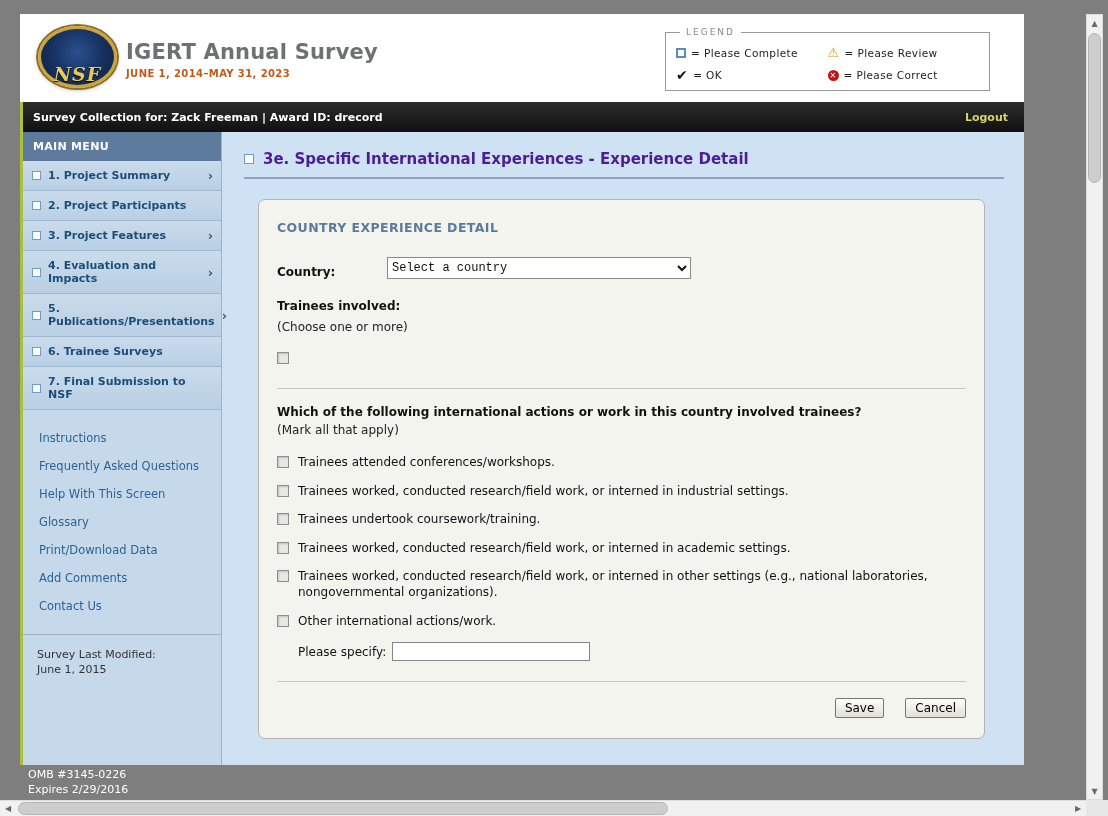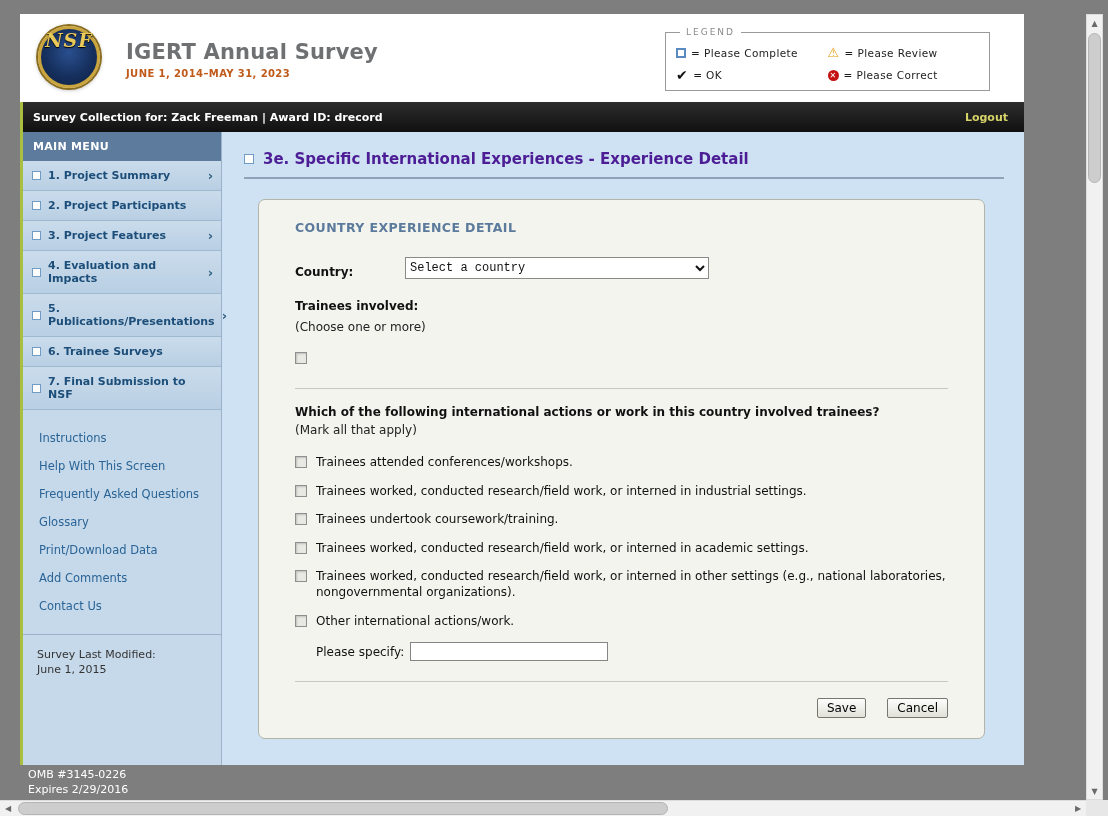--- a/index.html
+++ b/index.html
@@ -11,25 +11,25 @@
     overflow:hidden;
     font-family:"DejaVu Sans","Liberation Sans",sans-serif;
   }
 
   
   .page { position:absolute; left:20px; top:14px; width:1004px; background:#ffffff; }
 
   
   .header { height:88px; background:#fff; position:relative; }
   .logo {
-    position:absolute; left:18px; top:12px; width:62px; height:62px; border-radius:50%;
+    position:absolute; left:18px; top:12px; width:79px; height:62px; border-radius:50%;
     background:radial-gradient(circle at 50% 42%, #2a4f8f 0%, #16305e 55%, #0b1f43 100%);
     border:3px solid #caa53d;
     box-shadow:0 0 0 2px #8a6d1f, 0 1px 5px rgba(0,0,0,.45);
-    display:flex; align-items:flex-start; justify-content:center;
+    display:flex; align-items:flex-end; justify-content:center;
   }
   .logo-text {
     color:#e8c95a; font-family:"DejaVu Serif","Liberation Serif",serif;
     font-style:italic; font-weight:bold; font-size:19px; letter-spacing:1px;
     text-shadow:0 1px 1px #000;
   }
   .titles { position:absolute; left:106px; top:26px; }
   .app-title { font-size:21px; font-weight:bold; color:#6e7072; letter-spacing:.2px; }
   .date-range { font-size:10px; font-weight:bold; color:#c05a1a; margin-top:4px; letter-spacing:.4px; }
 
@@ -76,21 +76,21 @@
   
   .main { flex:1; padding:18px 20px 26px 22px; }
   .page-title-row { display:flex; align-items:center; gap:9px; }
   .title-cb { width:10px; height:10px; background:#fff; border:1px solid #6f9bc4; flex-shrink:0; }
   .page-title { font-size:15px; font-weight:bold; color:#4c1d95; }
   .title-rule { border:none; border-top:2px solid #8fa3b8; margin:9px 0 0; }
 
   .panel {
     margin:20px 0 0 14px; width:727px;
     background:#f4f4ee; border:1px solid #b3b3aa; border-radius:7px;
-    padding:18px 36px 20px;
+    padding:18px 18px 20px;
   }
   .panel-heading { color:#5b7a9c; font-weight:bold; font-size:12.5px; letter-spacing:.4px; margin:2px 0 22px; }
 
   .field-row { display:flex; align-items:flex-end; margin-bottom:20px; }
   .field-label { width:110px; font-weight:bold; font-size:12px; color:#111; }
   select.country { width:304px; height:22px; font-size:12px; border:1px solid #8a8a8a; background:#fff; font-family:Liberation Mono, monospace; color:#111; }
 
   .group-label { font-weight:bold; font-size:12px; margin-bottom:7px; color:#111; }
   .hint { font-size:12px; color:#222; margin-bottom:15px; }
   .cb { width:12px; height:12px; background:#e9e9e4; border:1px solid #8f8f8f; display:inline-block;
@@ -205,22 +205,22 @@
         <span class="cb-small"></span>
         <span>6. Trainee Surveys</span>
       </div>
       <div class="menu-item">
         <span class="cb-small"></span>
         <span>7. Final Submission to NSF</span>
       </div>
 
       <div class="side-links">
         <a class="side-link">Instructions</a>
+        <a class="side-link">Frequently Asked Questions</a>
         <a class="side-link">Help With This Screen</a>
-        <a class="side-link">Frequently Asked Questions</a>
         <a class="side-link">Glossary</a>
         <a class="side-link">Print/Download Data</a>
         <a class="side-link">Add Comments</a>
         <a class="side-link">Contact Us</a>
       </div>
 
       <hr class="side-divider">
 
       <div class="last-modified">
         <div>Survey Last Modified:</div>

